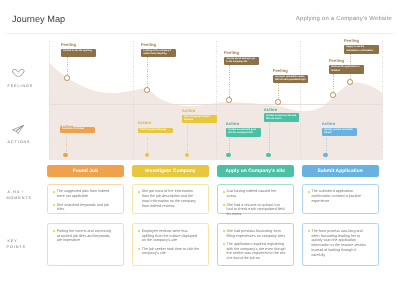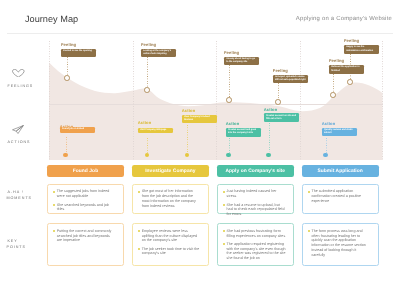--- a/index.html
+++ b/index.html
@@ -1,20 +1,20 @@
 <!DOCTYPE html>
 <html><head>
 <meta charset="utf-8">
 <style>
   html,body{margin:0;padding:0;}
   body{width:400px;height:300px;background:#ffffff;font-family:"Liberation Sans",sans-serif;overflow:hidden;-webkit-font-smoothing:antialiased;text-rendering:geometricPrecision;}
   .page{position:relative;width:400px;height:300px;overflow:hidden;}
 
   
-  #title{position:absolute;left:25px;top:13.5px;font-size:9.2px;color:#3d3d3d;line-height:11px;text-align:right;}
+  #title{position:absolute;left:12px;top:13.5px;font-size:9.2px;color:#3d3d3d;line-height:11px;text-align:right;}
   #subtitle{position:absolute;right:8px;top:15.5px;font-size:5.9px;color:#8a8a8a;letter-spacing:.22px;line-height:7px;}
   #hr{position:absolute;left:7px;top:33px;width:386px;height:1px;background:#ededed;}
 
   
   .rail{position:absolute;left:6.5px;width:42px;text-align:left;}
   .rail-ico{display:block;margin:0 0 5.5px 5.6px;}
   .rail-label{font-size:3.7px;letter-spacing:0.95px;color:#6a6a6a;line-height:6.2px;white-space:pre-line;text-indent:0.95px;}
 
   
   #panel{position:absolute;left:49px;top:40.5px;width:333.5px;height:119.2px;background:#ffffff;}

